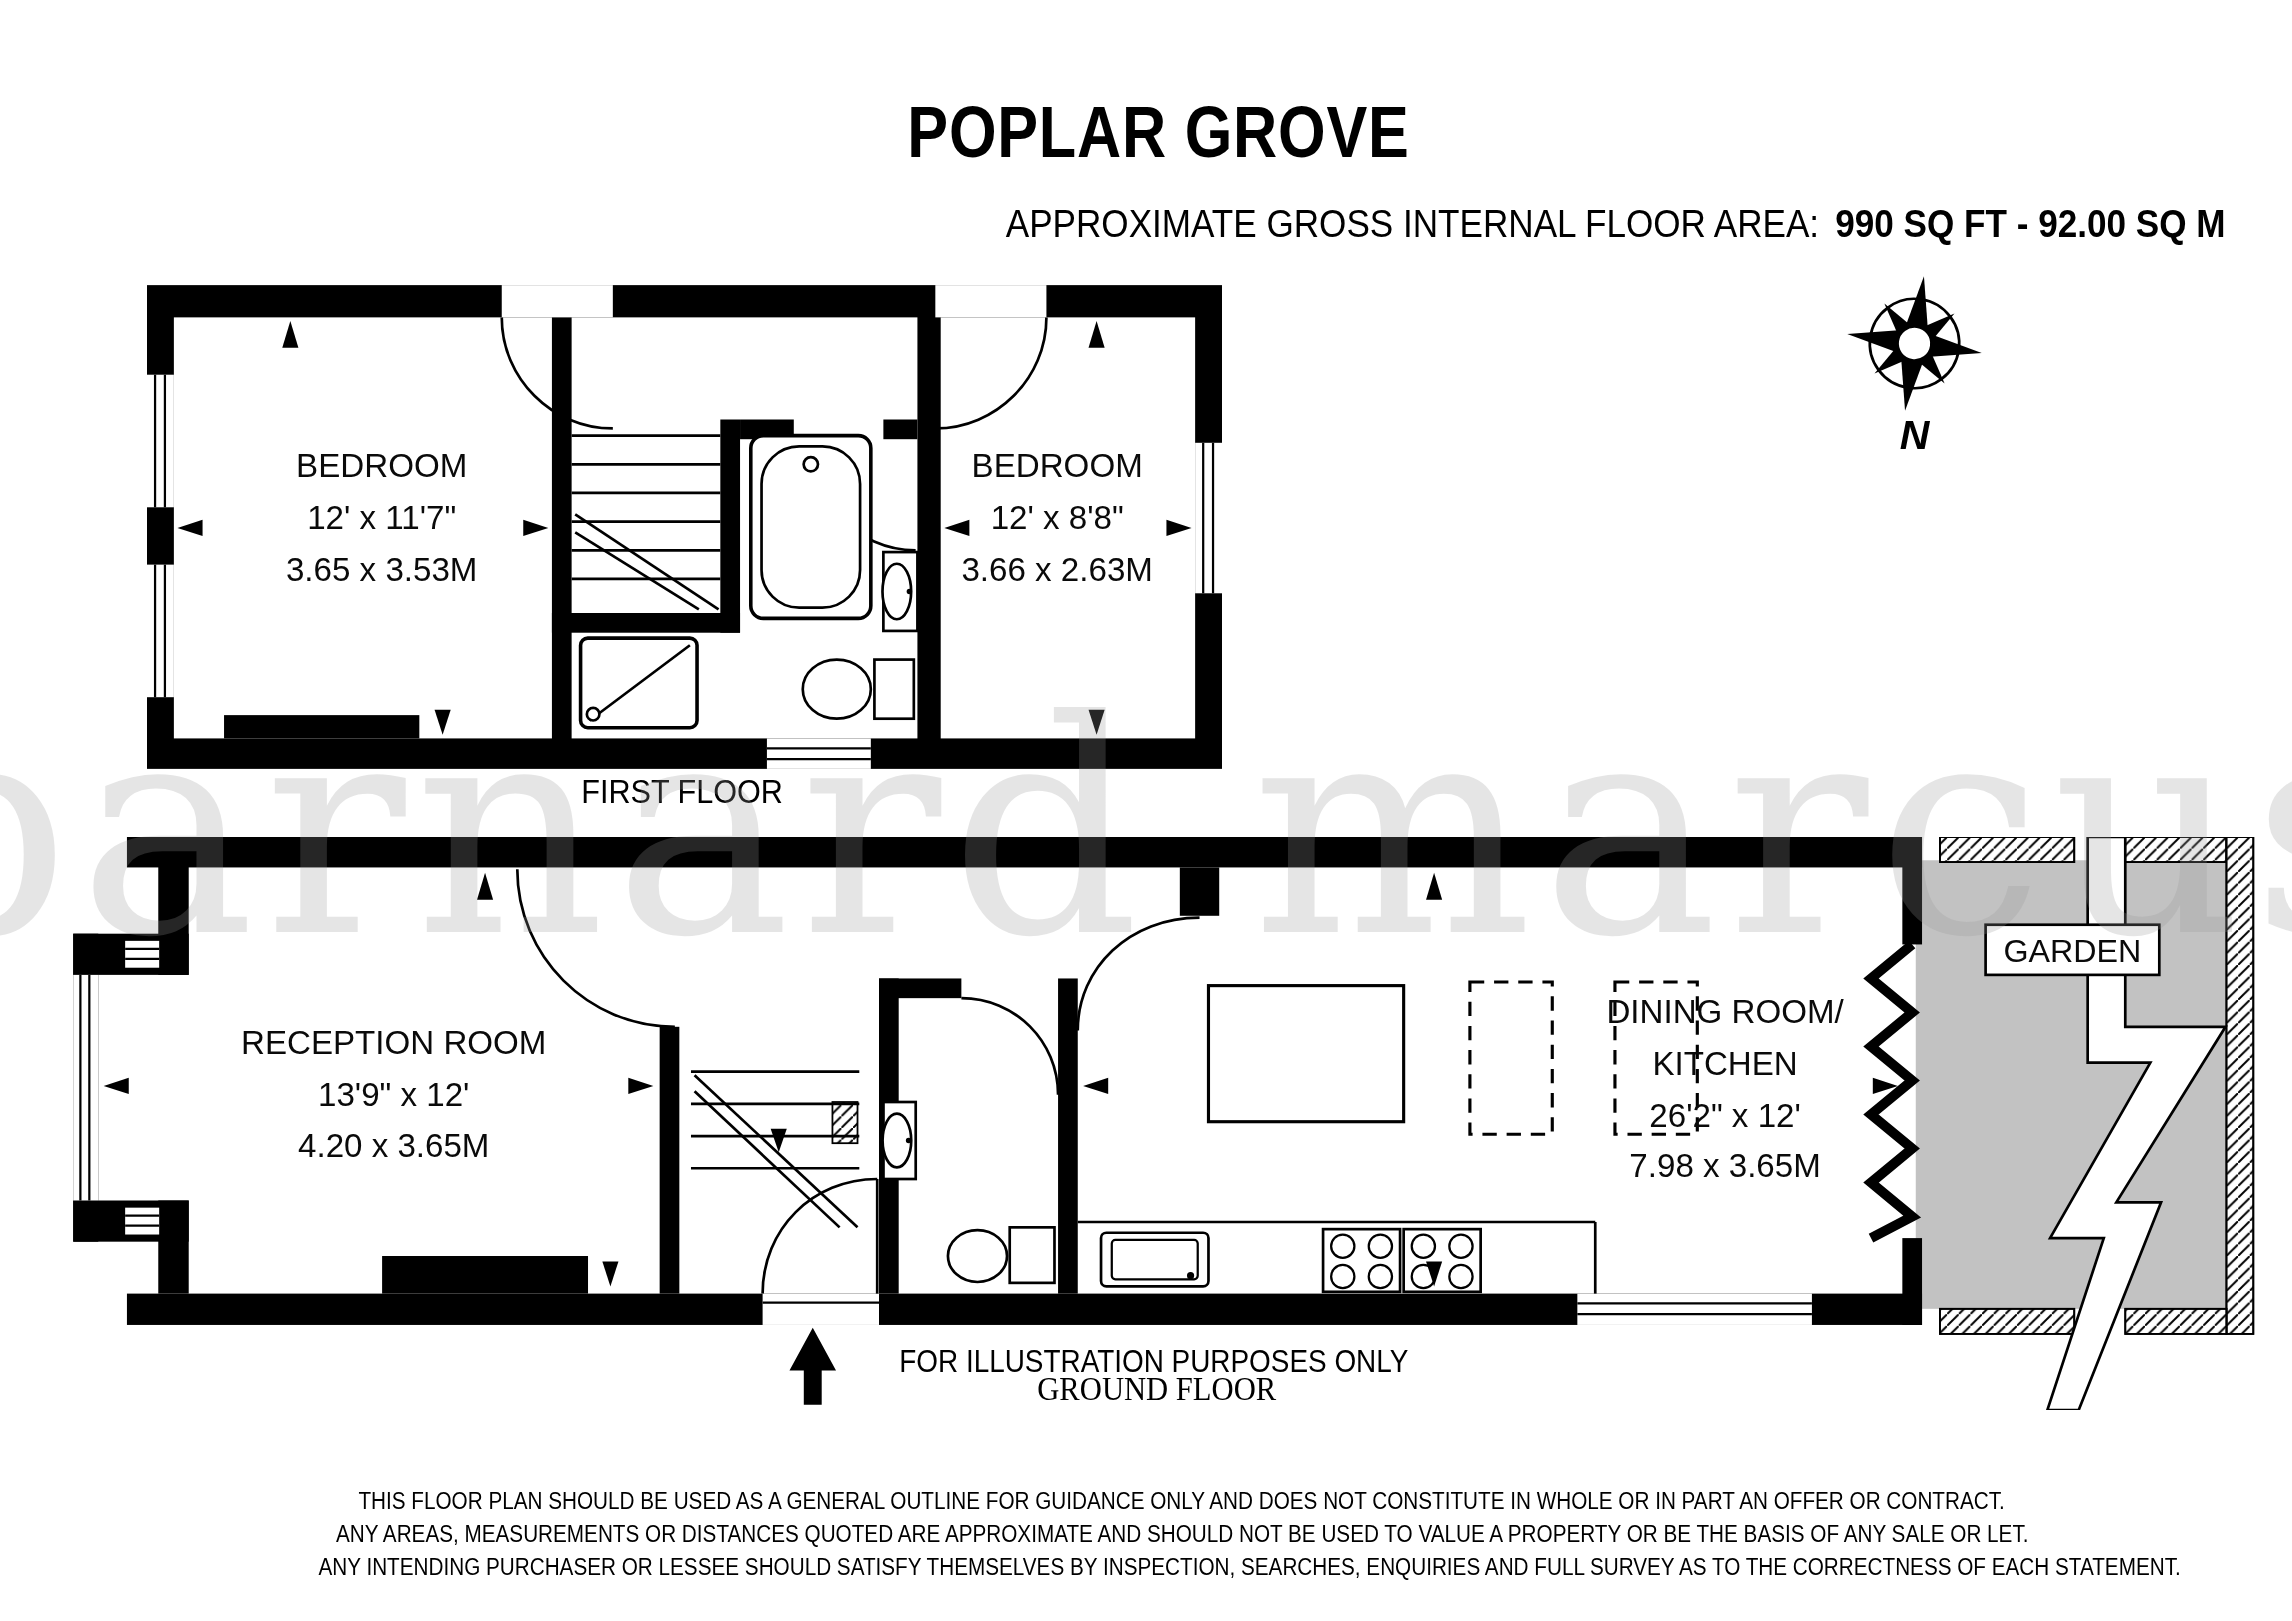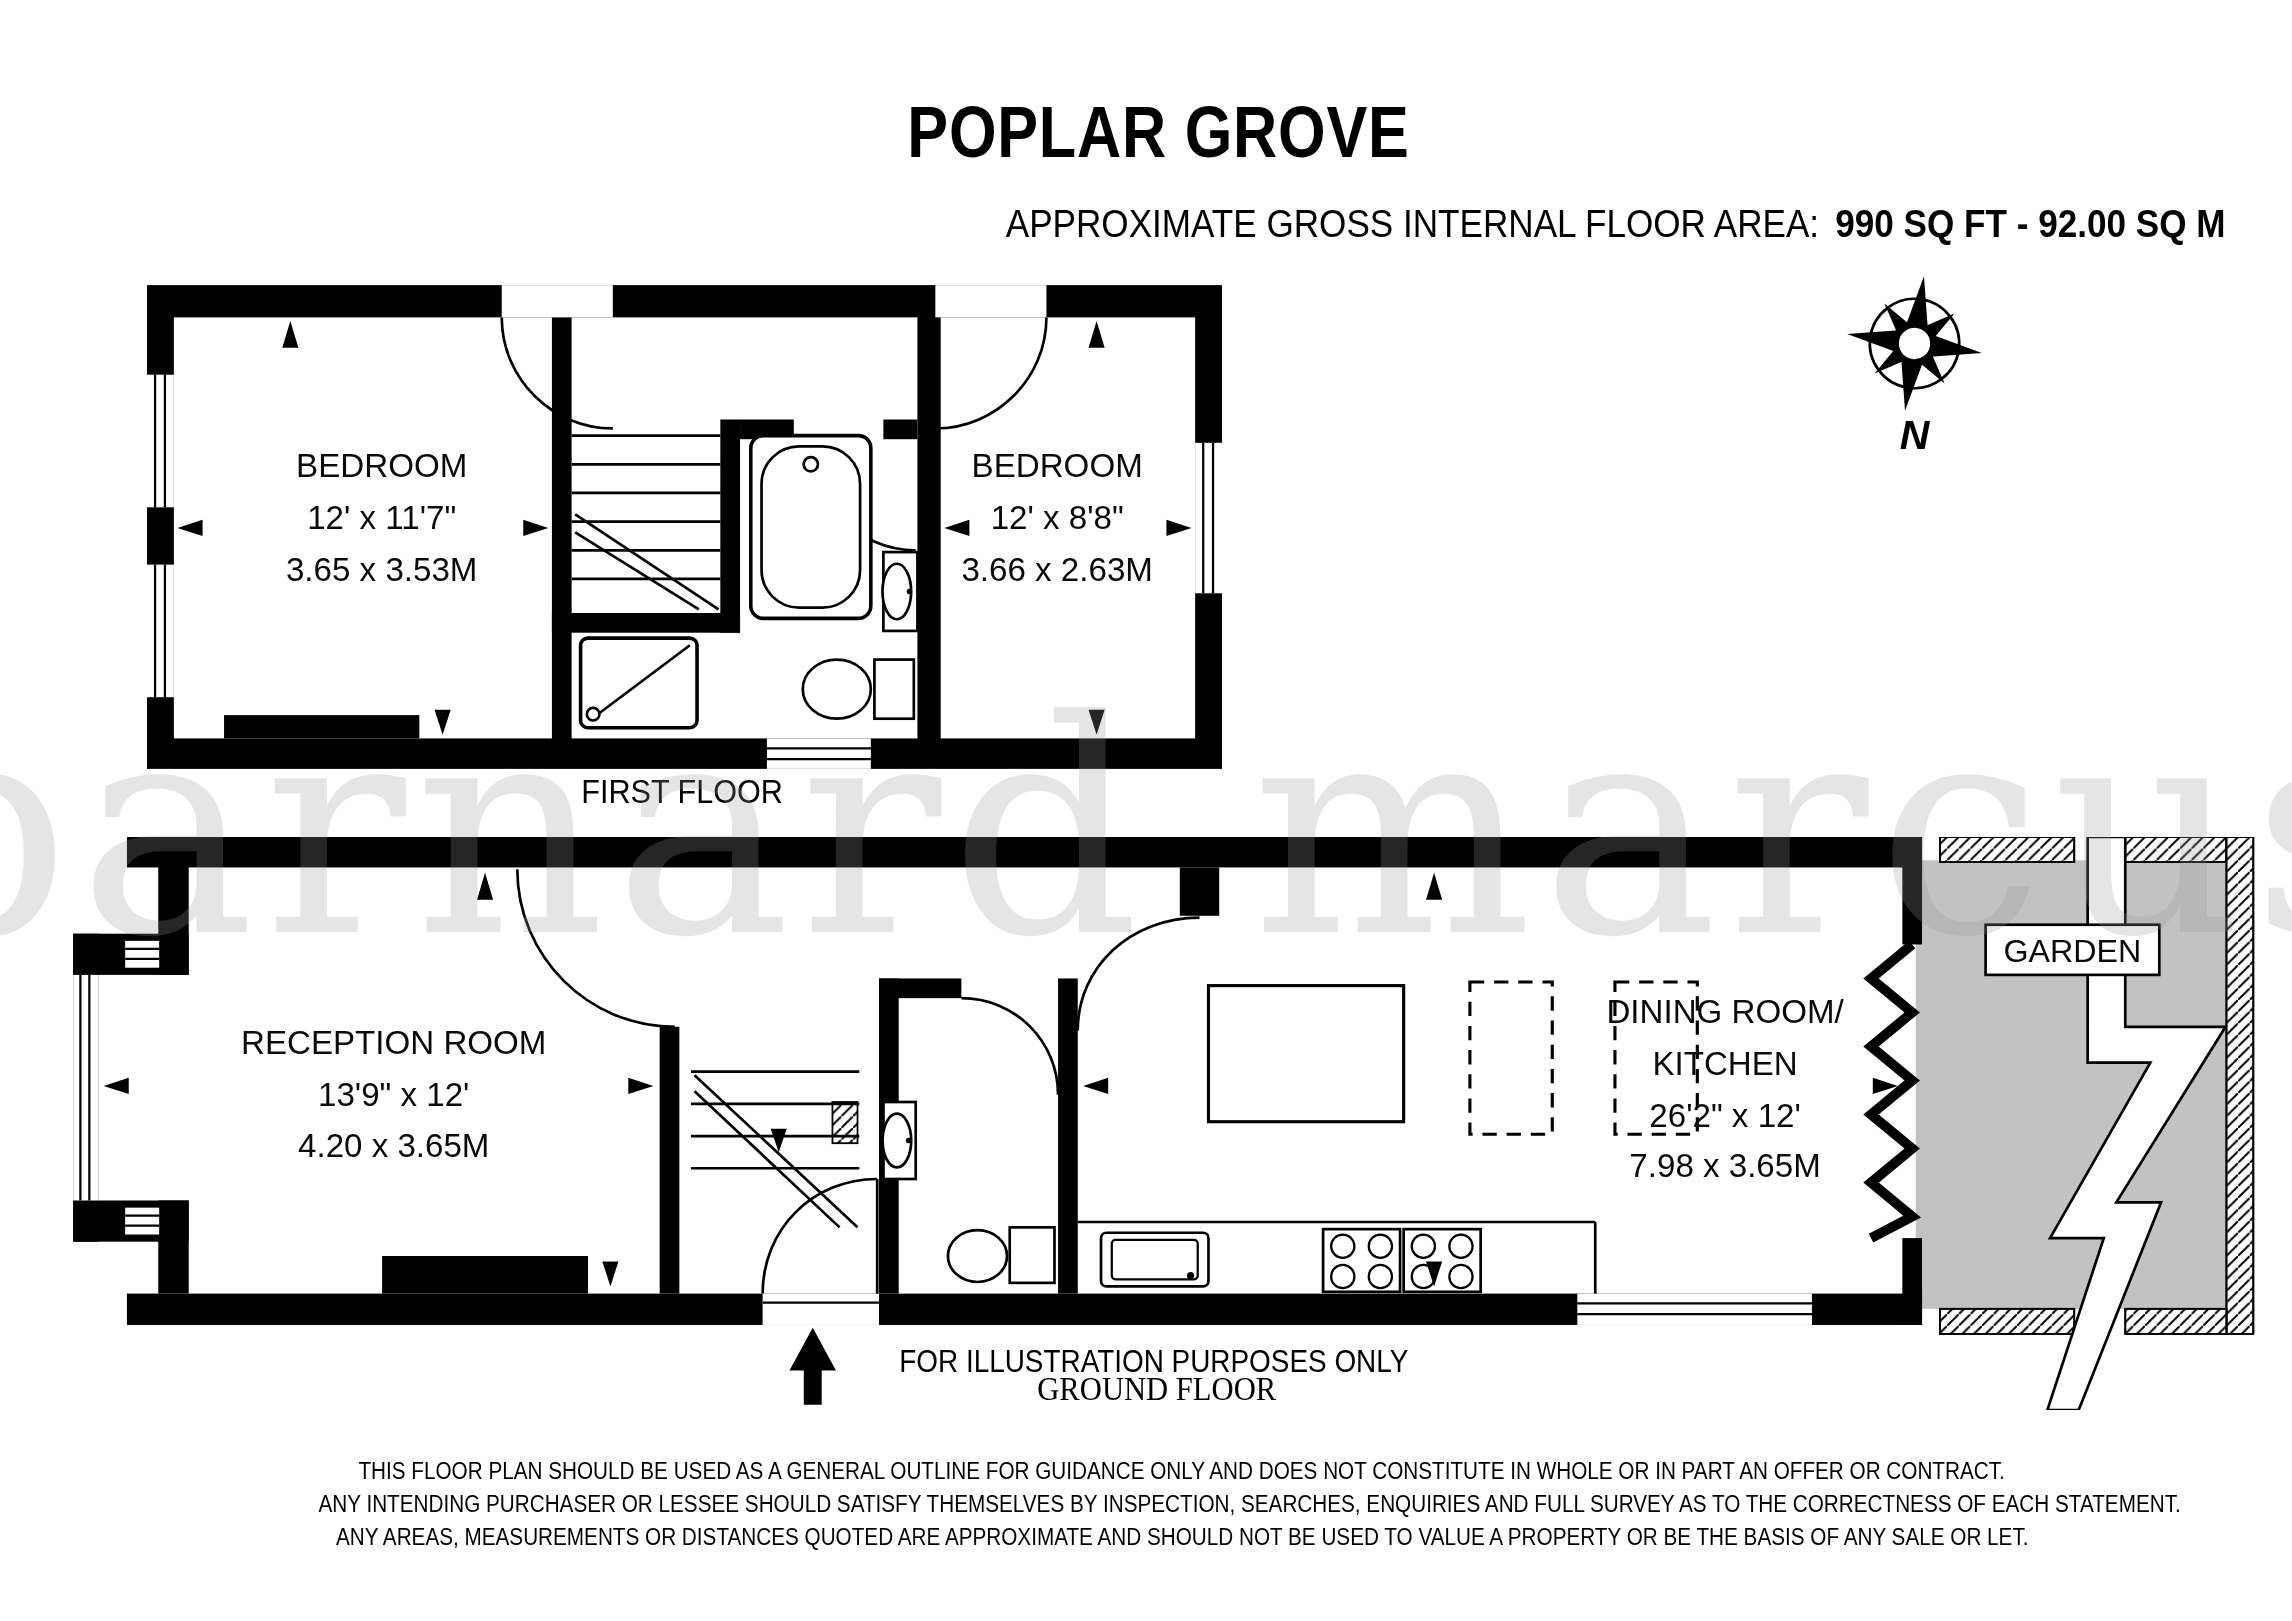--- a/index.html
+++ b/index.html
@@ -18,21 +18,21 @@
   #watermark{
     left:50%;top:682px;transform:translateX(-50%);
     font-family:"DejaVu Serif",serif;
     font-size:296px;line-height:1;letter-spacing:9px;white-space:nowrap;
     color:rgba(150,150,150,0.25);z-index:30;pointer-events:none;
   }
   .floor-label{font-size:34px;z-index:5;}
   #first-floor-label{left:503px;top:772px;width:358px;text-align:center;}
   #ground-floor-label{left:978px;top:1370px;width:358px;text-align:center;font-weight:normal;font-family:Liberation Serif, serif;}
   #illustration-note{left:0;top:1344px;width:2293px;text-align:center;font-size:31px;padding-left:7px;}
-  #disclaimer{left:215px;top:1455px;width:1934px;text-align:center;font-size:23px;line-height:33px;}
+  #disclaimer{left:215px;top:1485px;width:1934px;text-align:center;font-size:23px;line-height:33px;}
   #compass-n{left:1874px;top:412px;width:81px;text-align:center;font-size:41px;font-weight:bold;font-style:italic;}
   svg{display:block;}
   svg text{font-family:"Liberation Sans",sans-serif;fill:#0a0a0a;}
   .roomlabel{font-size:37px;text-anchor:middle;}
   .gardenlabel{font-size:36px;text-anchor:middle;}
 </style>
 </head>
 <body>
 
 <div class="abs" id="title-row">
@@ -304,16 +304,16 @@
 </svg>
 <div class="abs floor-label" id="ground-floor-label">
   <span class="cond2">GROUND FLOOR</span>
 </div>
 
 <div class="abs" id="illustration-note">
   <span class="cond2">FOR ILLUSTRATION PURPOSES ONLY</span>
 </div>
 <div class="abs" id="disclaimer">
   <div><span class="cond2">THIS FLOOR PLAN SHOULD BE USED AS A GENERAL OUTLINE FOR GUIDANCE ONLY AND DOES NOT CONSTITUTE IN WHOLE OR IN PART AN OFFER OR CONTRACT.</span></div>
+  <div><span class="cond2">ANY AREAS, MEASUREMENTS OR DISTANCES QUOTED ARE APPROXIMATE AND SHOULD NOT BE USED TO VALUE A PROPERTY OR BE THE BASIS OF ANY SALE OR LET.</span></div>
   <div><span class="cond2">ANY INTENDING PURCHASER OR LESSEE SHOULD SATISFY THEMSELVES BY INSPECTION, SEARCHES, ENQUIRIES AND FULL SURVEY AS TO THE CORRECTNESS OF EACH STATEMENT.</span></div>
-  <div><span class="cond2">ANY AREAS, MEASUREMENTS OR DISTANCES QUOTED ARE APPROXIMATE AND SHOULD NOT BE USED TO VALUE A PROPERTY OR BE THE BASIS OF ANY SALE OR LET.</span></div>
 </div>
 
 
 </body></html>

